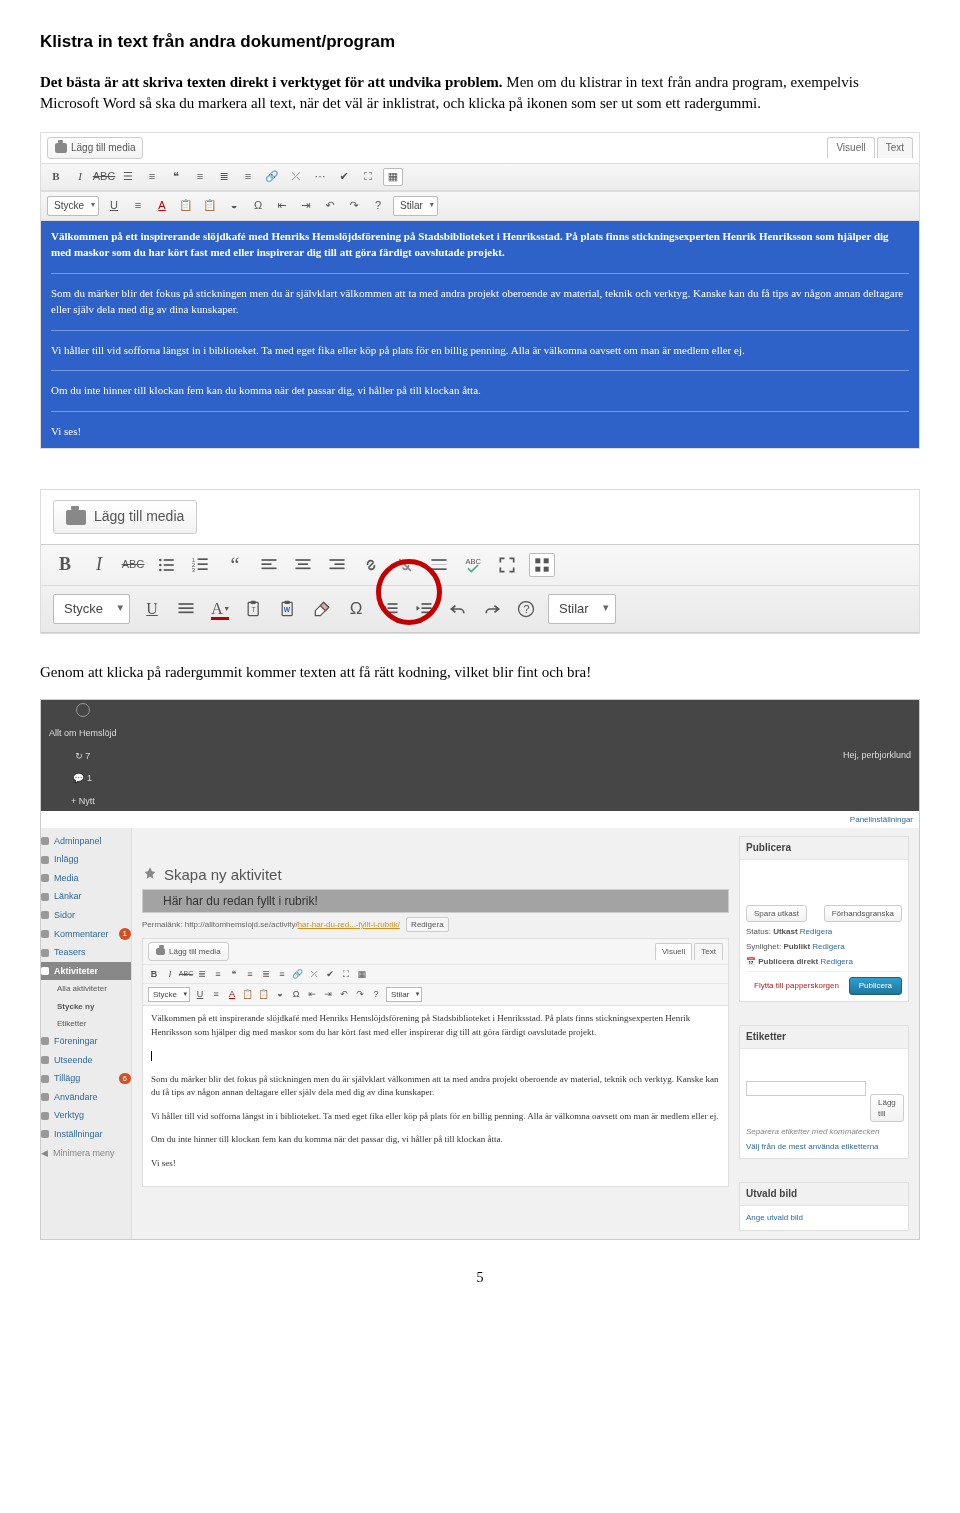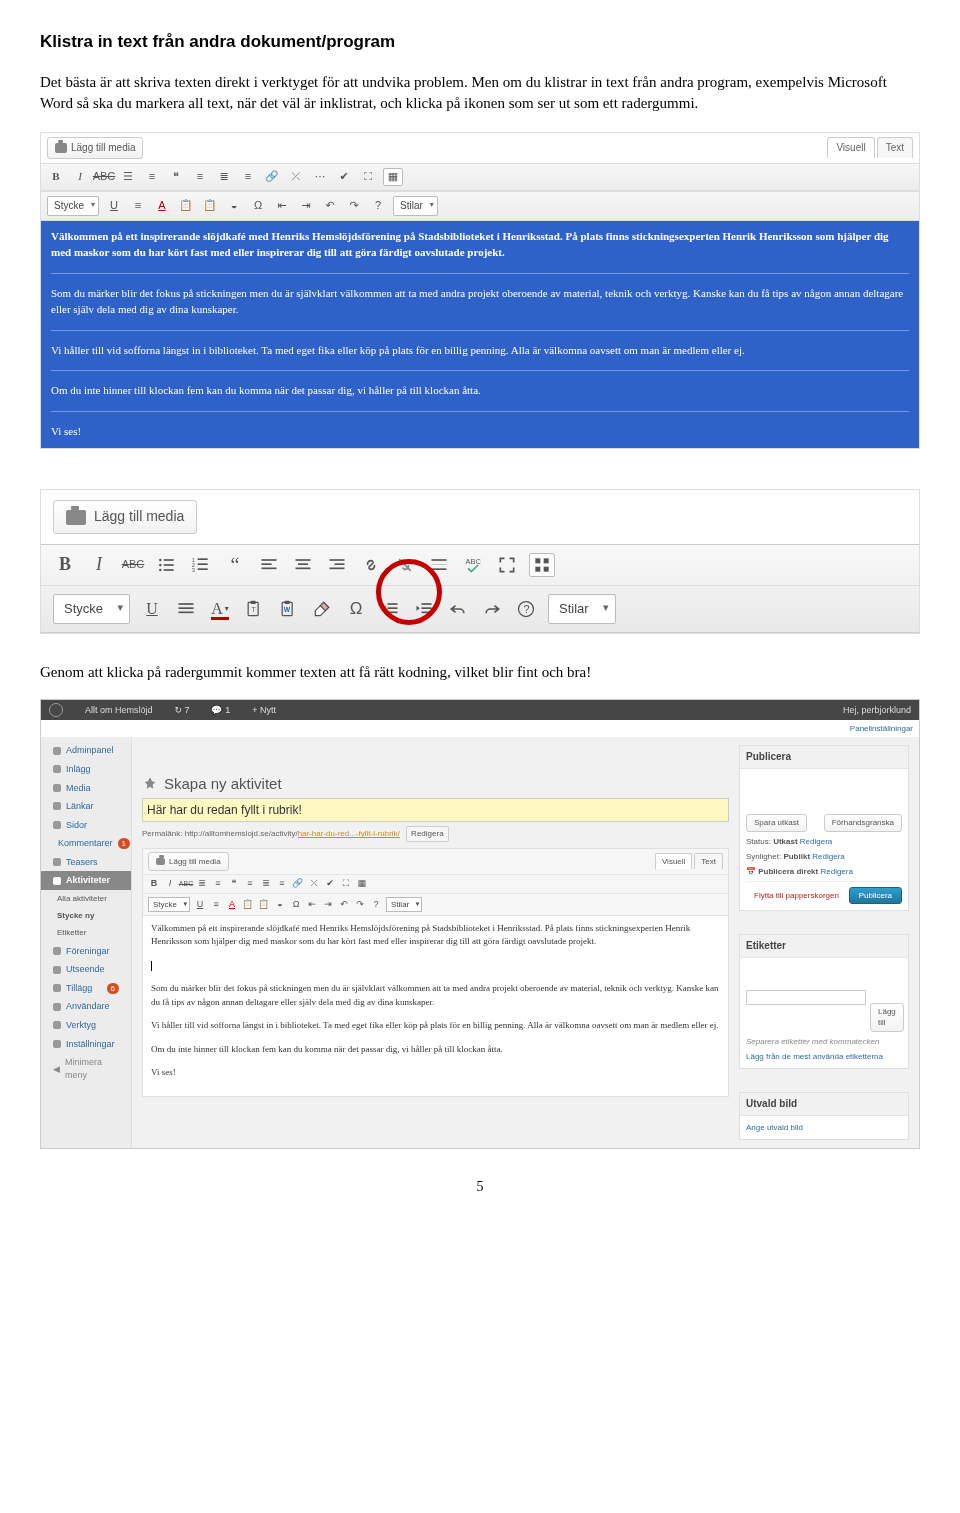--- a/index.html
+++ b/index.html
@@ -1,18 +1,18 @@
 <!DOCTYPE html>
 <html><head>
 <meta charset="utf-8">
 <style>
   body { margin:0; padding:30px 40px; font-family: Georgia, 'Times New Roman', serif; background:#fff; color:#000; font-size:14px; line-height:1.4; }
   h2 { font-family: Verdana, Arial, sans-serif; font-size:17px; font-weight:bold; margin:0 0 18px 0; }
   .intro { font-size:15px; margin:0 0 18px 0; }
-  .intro b { font-weight:normal; }
+  .intro b { font-weight:bold; }
 
   
   .shot { border:1px solid #ddd; margin:0 0 40px 0; font-family: Arial, Helvetica, sans-serif; font-size:10px; color:#444; }
   .shot-topbar { display:flex; align-items:center; justify-content:space-between; padding:4px 6px; background:#fff; }
   .btn { display:inline-flex; align-items:center; gap:4px; border:1px solid #ccc; background:linear-gradient(#fff,#f2f2f2); border-radius:3px; padding:3px 7px; font-size:10px; color:#555; }
   .camera-icon { width:12px; height:10px; background:#888; border-radius:2px; position:relative; }
   .camera-icon::before{content:"";position:absolute;top:-3px;left:3px;width:5px;height:3px;background:#888;border-radius:1px;}
   .tabs-vt { display:flex; gap:2px; }
   .vtab { border:1px solid #ccc; border-bottom:none; padding:3px 8px; background:#f6f6f6; border-radius:3px 3px 0 0; font-size:10px; color:#666; }
   .vtab.active { background:#fff; }
@@ -42,35 +42,35 @@
   .ic svg{width:20px;height:20px;}
   .sel2{ border:1px solid #bbb; background:#fff; padding:5px 26px 5px 10px; font-size:13px; border-radius:2px; position:relative; color:#444;}
   .sel2::after{content:"▾"; position:absolute; right:6px; top:5px; font-size:11px; color:#666;}
   .redcircle{position:absolute; border:5px solid #c40000; border-radius:50%; width:56px; height:56px; pointer-events:none;}
 
   .caption { font-family: Georgia, serif; font-size:15px; margin:0 0 16px 0; }
 
   
   .wp { border:1px solid #ccc; font-family: Arial, Helvetica, sans-serif; font-size:9px; color:#444; }
   .wp-bar { background:#464646; color:#ddd; display:flex; align-items:center; justify-content:space-between; padding:3px 8px; font-size:9px;}
-  .wp-bar .l{display:flex;gap:22px;align-items:center;}
+  .wp-bar .l{display:flex;gap:10px;align-items:center;flex-direction:column;}
   .wp-bar .wicon{width:12px;height:12px;border:1px solid #999;border-radius:50%;}
   .wp-body { display:flex; background:#f1f1f1; }
   .wp-side { width:90px; background:#ececec; border-right:1px solid #ddd; padding:4px 0; }
-  .wp-side .mi { padding:3px 12px; display:flex; align-items:center; gap:5px; color:#2e6a9e; font-size:9px;}
+  .wp-side .mi { padding:3px 0; display:flex; align-items:center; gap:5px; color:#2e6a9e; font-size:9px;}
   .wp-side .mi.active{ background:#888; color:#fff; font-weight:bold;}
   .wp-side .mi.sub{ padding-left:16px; color:#555; font-size:8px;}
   .wp-side .mi .dot{width:8px;height:8px;background:#999;border-radius:2px;}
   .wp-side .badge{background:#d54e21;color:#fff;border-radius:8px;padding:0 4px;font-size:8px;margin-left:auto;}
   .wp-main { flex:1; padding:8px 10px; display:flex; gap:10px; }
   .wp-col { flex:1;margin-top:28px; }
   .wp-right { width:170px; display:flex; flex-direction:column; gap:23px;}
   .wp-h1 { font-size:15px; color:#555; display:flex; align-items:center; gap:6px; margin-bottom:4px;}
   .wp-h1 .pin{width:16px;height:16px;display:inline-block;}
-  .field-title{ width:100%; border:1px solid #ccc; padding:4px 4px; font-size:12px; color:#333; box-sizing:border-box; background:#fef9c3;}
+  .field-title{ width:100%; border:1px solid #ccc; padding:4px 20px; font-size:12px; color:#333; box-sizing:border-box; background:#a3a3a3;}
   .permalink{ font-size:8px; color:#666; margin:4px 0 6px; }
   .permalink a{color:#d88b17;}
   .permalink .ed{display:inline-block;border:1px solid #ccc;background:#f6f6f6;padding:1px 4px;border-radius:2px;margin-left:4px;color:#555;}
   .mini-toolbar{border:1px solid #dedede;background:#f6f6f6;}
   .mini-top{display:flex;justify-content:space-between;align-items:center;padding:3px 5px;}
   .mini-row{display:flex;align-items:center;gap:4px;padding:3px 5px;border-top:1px solid #e5e5e5;}
   .mini-ic{width:12px;height:12px;display:inline-flex;align-items:center;justify-content:center;font-size:9px;color:#555;}
   .mini-sel{border:1px solid #bbb;background:#fff;padding:1px 12px 1px 4px;font-size:8px;position:relative;}
   .mini-sel::after{content:"▾";position:absolute;right:2px;top:1px;font-size:7px;}
   .mini-tabs{display:flex;gap:2px;}
@@ -487,21 +487,21 @@
           </div>
         </div>
         <div class="box">
           <div class="box-h">Etiketter</div>
           <div class="box-b">
             <div class="row-between" style="gap:4px">
               <input class="input-tag" style="">
               <span class="btn-sm">Lägg till</span>
             </div>
             <div style="font-style:italic;color:#888">Separera etiketter med kommatecken</div>
-            <a href="#" class="lnk">Lägg från de mest använda etiketterna</a>
+            <a href="#" class="lnk">Välj från de mest använda etiketterna</a>
           </div>
         </div>
         <div class="box">
           <div class="box-h">Utvald bild</div>
           <div class="box-b">
             <a href="#" class="lnk">Ange utvald bild</a>
           </div>
         </div>
       </div>
     </div>

